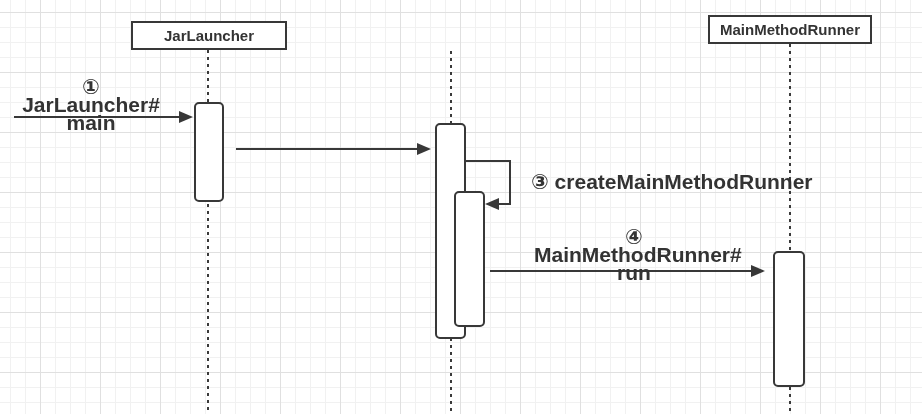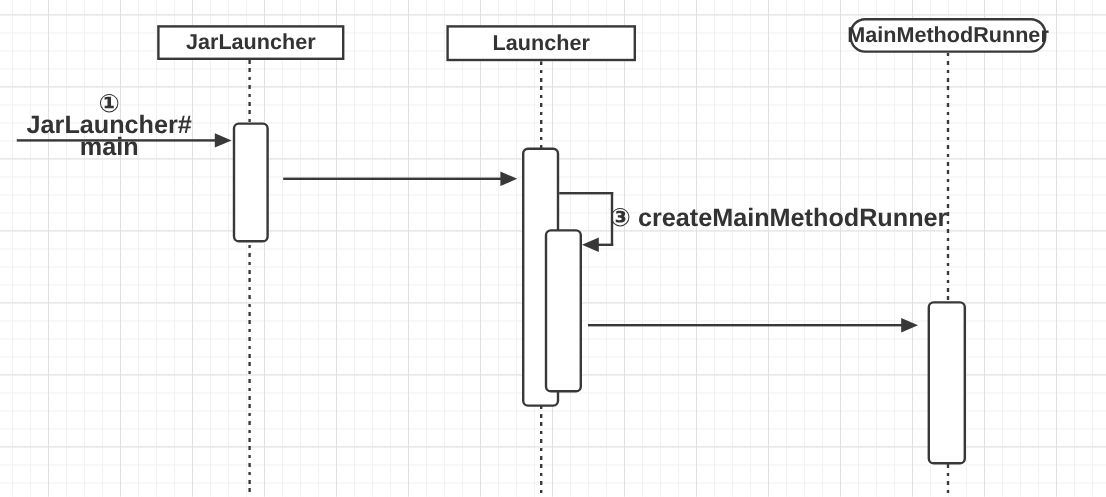--- a/index.html
+++ b/index.html
@@ -20,25 +20,25 @@
     overflow:hidden;
     font-family:"Liberation Sans","DejaVu Sans",sans-serif;
     color:#333333;
   }
 
   
   .actor {
     position:absolute; box-sizing:border-box;
     border:2px solid #383838; background:#ffffff;
     display:flex; align-items:center; justify-content:center;
-    font-weight:bold; font-size:18px; color:#333333;
+    font-weight:bold; font-size:15px; color:#333333;
   }
   #actor-jar      { left:131px; top:21px; width:156px; height:29px; }
   #actor-launcher { left:372px; top:21px; width:158px; height:30px; }
-  #actor-mmr      { left:708px; top:15px; width:164px; height:29px;border-radius:13px; }
+  #actor-mmr      { left:708px; top:15px; width:164px; height:29px; }
 
   
   .lifeline {
     position:absolute; width:2px;
     background-image:repeating-linear-gradient(to bottom,#3a3a3a 0 3px,transparent 3px 7px);
   }
   #life-jar      { left:207px; top:50px; height:364px; }
   #life-launcher { left:450px; top:51px; height:363px; }
   #life-mmr      { left:789px; top:44px; height:370px; }
 
@@ -76,37 +76,34 @@
   #msg4-line { left:490px; top:270px; width:262px; }
   #msg4-head { left:751px; top:265px; }
 
   
   .mlabel {
     position:absolute; font-weight:bold; font-size:21px; line-height:18px;
     color:#333333; white-space:pre-line; text-align:center;
   }
   #lbl1 { left:21px;  top:78px;  width:140px; }
   #lbl2 { left:256px; top:102px; width:140px; }
-  #lbl3 { left:508px; top:173px; white-space:nowrap; text-align:left; }
+  #lbl3 { left:531px; top:173px; white-space:nowrap; text-align:left; }
   #lbl4 { left:534px; top:228px; width:200px; }
 </style>
 </head>
 <body>
 
 <div id="canvas">
 
   <div class="lifeline" id="life-jar"></div>
   <div class="lifeline" id="life-launcher"></div>
   <div class="lifeline" id="life-mmr"></div>
 
   <div class="actor" id="actor-jar">
     <span>JarLauncher</span>
-  </div>
-  <div class="actor" id="actor-launcher">
-    <span>Launcher</span>
   </div>
   <div class="actor" id="actor-mmr">
     <span>MainMethodRunner</span>
   </div>
 
   <div class="activation" id="act-jar"></div>
   <div class="activation" id="act-launcher-outer"></div>
   <div class="activation" id="act-launcher-inner"></div>
   <div class="activation" id="act-mmr"></div>
 
@@ -119,14 +116,16 @@
   <div class="head-right" id="msg2-head"></div>
 
   <div class="mline" id="msg3-top"></div>
   <div class="mline v" id="msg3-vert"></div>
   <div class="mline" id="msg3-bot"></div>
   <div class="head-left" id="msg3-head"></div>
   <div class="mlabel" id="lbl3">③ createMainMethodRunner</div>
 
   <div class="mline" id="msg4-line"></div>
   <div class="head-right" id="msg4-head"></div>
+  <div class="mlabel" id="lbl4">④ MainMethodRunner#
+run</div>
 
 </div>
 
 </body></html>

